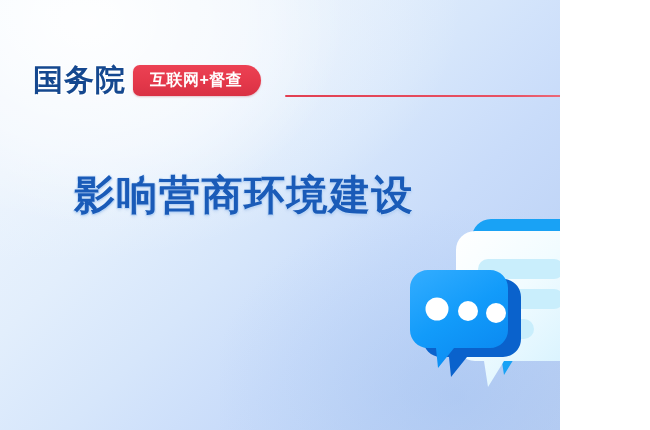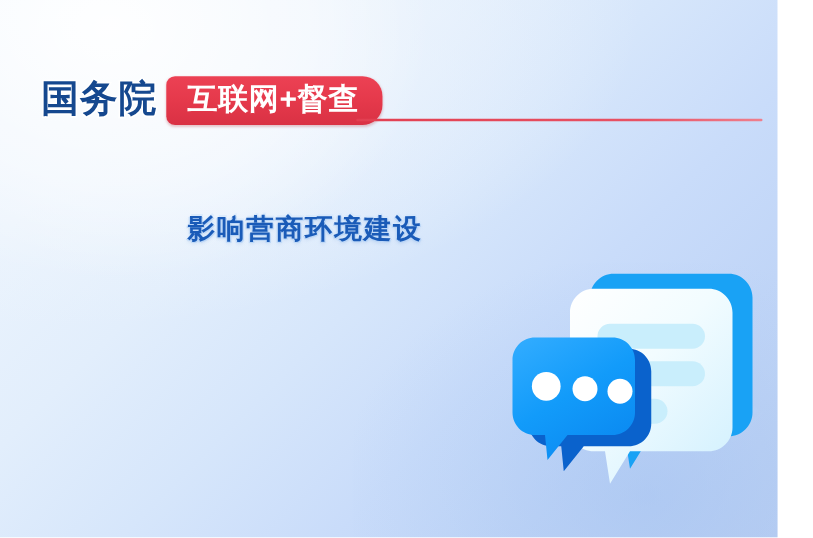--- a/index.html
+++ b/index.html
@@ -7,21 +7,21 @@
     margin: 0;
     padding: 0;
     background: #ffffff;
   }
   body {
     font-family: "Liberation Sans", "DejaVu Sans", sans-serif;
   }
 
   .banner {
     position: relative;
-    width: 622px;
+    width: 560px;
     height: 430px;
     overflow: hidden;
     background:
       radial-gradient(ellipse 120% 95% at 8% 2%,
           #f3f9fe 0%, #eef5fd 22%, rgba(238,245,253,0) 62%),
       linear-gradient(135deg,
           #eef5fd 0%,
           #eaf3fd 18%,
           #e2eefc 34%,
           #d6e6fb 50%,
@@ -77,21 +77,21 @@
     align-items: center;
   }
   .badge {
     position: relative;
     background: linear-gradient(180deg, #ec4154 0%, #e5394b 50%, #d93144 100%);
     border-radius: 7px 16px 16px 7px;
     padding: 7px 19px 8px 17px;
     box-shadow: 0 1px 2px rgba(170,30,45,0.25);
   }
   .badge-text {
-    font-size: 24px;
+    font-size: 16px;
     font-weight: bold;
     color: #ffffff;
     line-height: 1;
     letter-spacing: 0.5px;
     white-space: nowrap;
   }
   .badge-tail {
     position: absolute;
     right: -7px;
     top: 4px;
@@ -114,21 +114,21 @@
 
   
   .headline {
     position: absolute;
     left: 38px;
     top: 168px;
     width: 412px;
     text-align: center;
   }
   .headline-line {
-    font-size: 22px;
+    font-size: 41px;
     font-weight: bold;
     color: #1a5bb8;
     line-height: 1.34;
     letter-spacing: 1.5px;
     white-space: nowrap;
     text-shadow:
        1px 1px 0 rgba(186,214,247,0.95),
       -1px 1px 0 rgba(186,214,247,0.75),
        1px -1px 0 rgba(210,230,252,0.6),
        0 2px 3px rgba(120,160,215,0.30);

